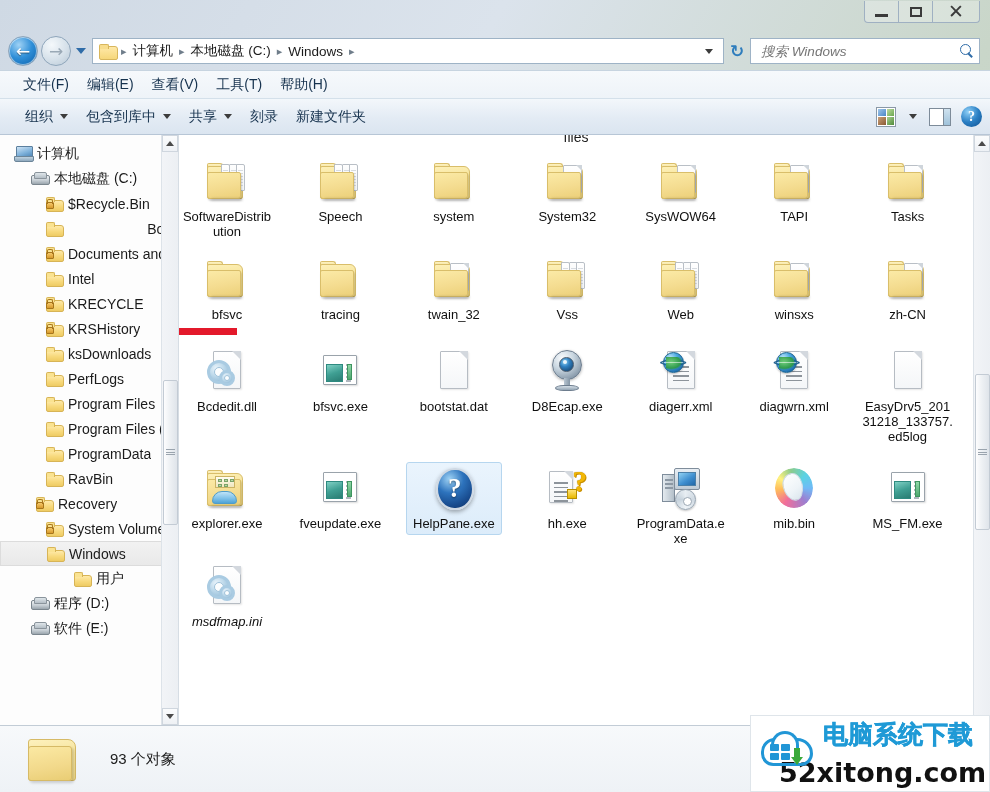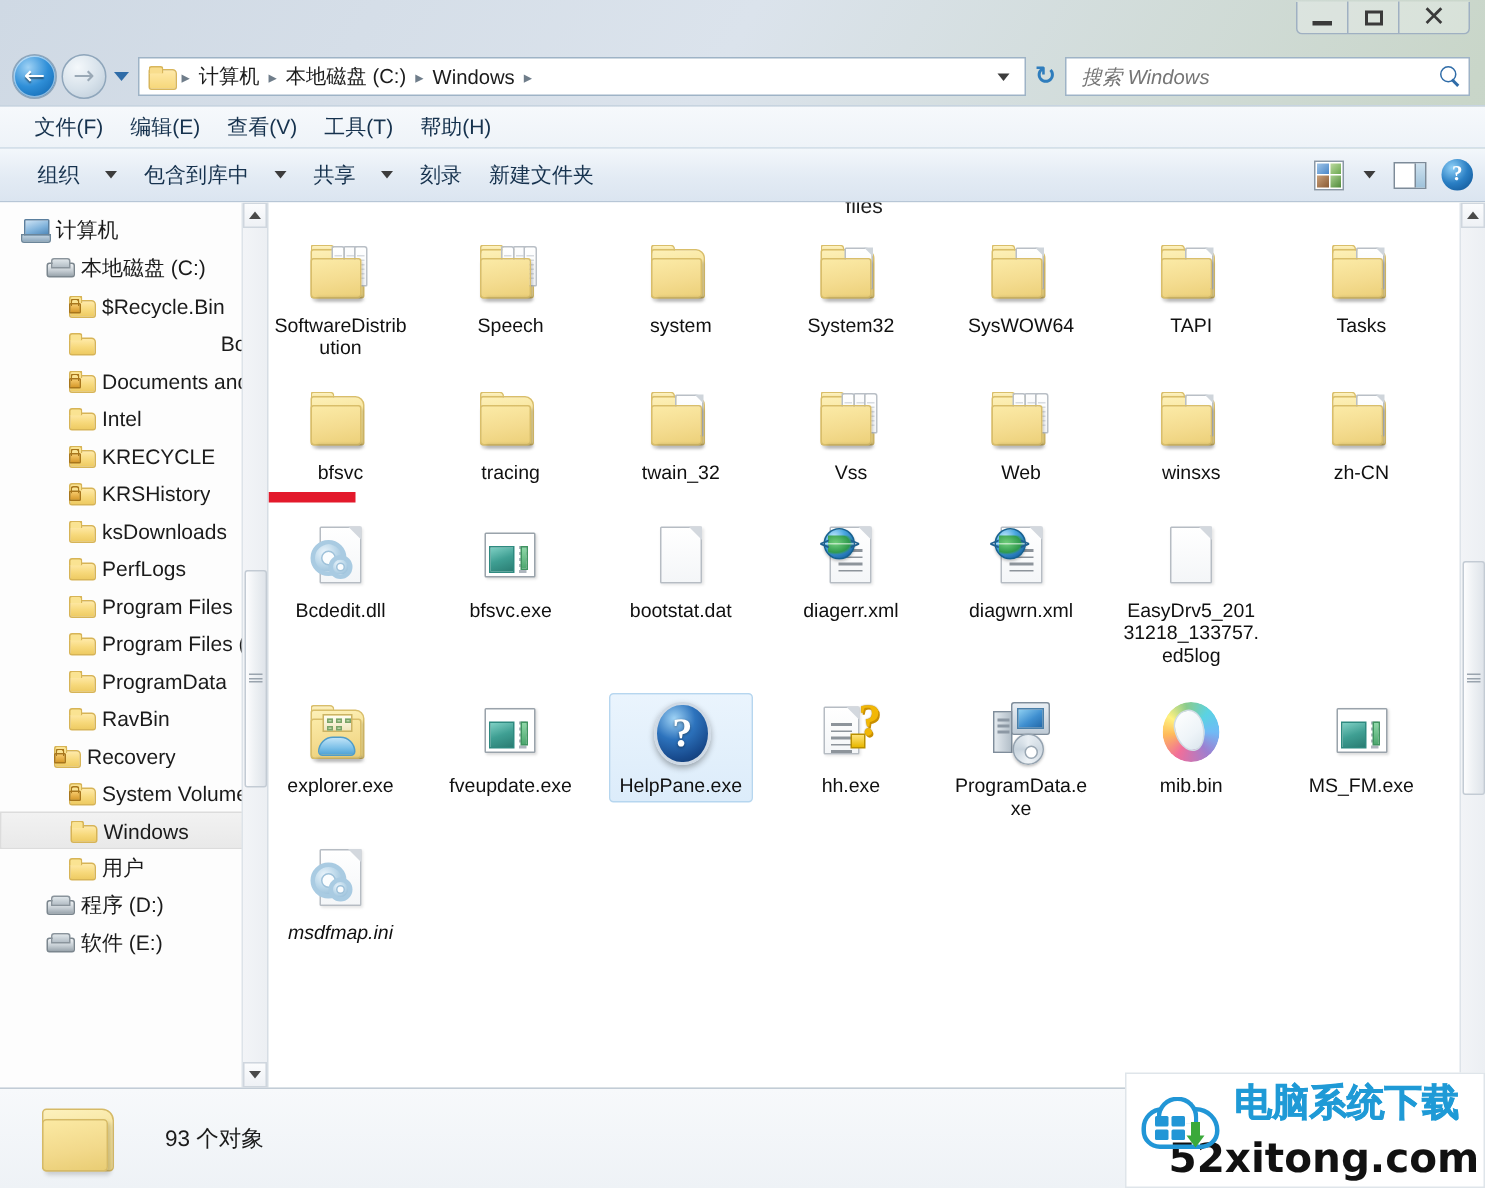--- a/index.html
+++ b/index.html
@@ -116,21 +116,21 @@
     width:0;height:0;border-left:4px solid transparent;border-right:4px solid transparent;
     border-top:5px solid #3c3c3c;
   }
   #refreshbtn {
     width: 26px; height: 26px; flex:none;
     display:flex; align-items:center; justify-content:center;
     color:#2f7dbd; font-size:17px; font-weight:bold;
     font-family:"DejaVu Sans",sans-serif;
   }
   #searchbox {
-    width: 270px; height: 26px; flex: none; margin-right: 10px;
+    width: 230px; height: 26px; flex: none; margin-right: 10px;
     background: #ffffff; border: 1px solid #9eb3c6;
     display:flex; align-items:center; padding: 0 4px 0 8px;
   }
   #searchinput {
     border: none; outline: none; flex: 1 1 auto; min-width:0;
     font-size: 13.5px; font-style: italic; color: #55626e;
     font-family: "Liberation Sans", sans-serif;
     background: transparent;
   }
   .mag {
@@ -158,21 +158,21 @@
 
   
   #toolbar {
     position: absolute; left: 0; top: 98px; width: 990px; height: 37px;
     background: linear-gradient(180deg,#f3f7fb 0%,#e3ebf4 55%,#dbe5f0 100%);
     border-top: 1px solid #d4e0ea; border-bottom: 1px solid #b7c6d6;
     display: flex; align-items: center; padding: 0 8px 0 16px;
   }
   .tbbtn {
     font-size: 14px; color: #16324e; padding: 4px 9px; cursor: default;
-    display: flex; align-items: center; gap: 16px; white-space: nowrap;
+    display: flex; align-items: center; gap: 6px; white-space: nowrap;
   }
   .tbcaret {
     width:0;height:0;border-left:4px solid transparent;border-right:4px solid transparent;
     border-top:5px solid #3c3c3c; margin-left:1px;
   }
   #tbright { margin-left: auto; display:flex; align-items:center; gap: 4px; }
   #viewicon {
     width: 20px; height: 20px; display:grid; grid-template-columns:1fr 1fr;
     grid-template-rows:1fr 1fr; gap:1px; border:1px solid #8a98a6; padding:1px;
     background:#fff;
@@ -843,21 +843,21 @@
           <div class="tnode" style="padding-left: 46px;">
             <span class="ic ic-folder locked">
               <span class="lockbadge"></span>
             </span>
             <span class="tlabel">System Volume</span>
           </div>
           <div class="tnode sel" style="padding-left: 46px;">
             <span class="ic ic-folder"></span>
             <span class="tlabel">Windows</span>
           </div>
-          <div class="tnode" style="padding-left: 46px;">
+          <div class="tnode" style="padding-left: 46px; margin-left: 28px;">
             <span class="ic ic-folder"></span>
             <span class="tlabel">用户</span>
           </div>
           <div class="tnode" style="padding-left: 30px;">
             <span class="ic ic-drive"></span>
             <span class="tlabel">程序 (D:)</span>
           </div>
           <div class="tnode" style="padding-left: 30px;">
             <span class="ic ic-drive"></span>
             <span class="tlabel">软件 (E:)</span>
@@ -1110,20 +1110,33 @@
                 </div>
               </div>
               <div class="cell">
                 <div class="cellbox">
                   <div class="bigicon">
                     <span class="doc-base">
                       <span class="doc-fold"></span>
                     </span>
                   </div>
                   <div class="label">bootstat.dat</div>
+                </div>
+              </div>
+              <div class="cell">
+                <div class="cellbox">
+                  <div class="bigicon">
+                    <span class="cam">
+                      <span class="cam-body"></span>
+                      <span class="cam-lens"></span>
+                      <span class="cam-neck"></span>
+                      <span class="cam-base"></span>
+                    </span>
+                  </div>
+                  <div class="label">D8Ecap.exe</div>
                 </div>
               </div>
               <div class="cell">
                 <div class="cellbox">
                   <div class="bigicon">
                     <span class="doc-base">
                       <span class="doc-fold"></span>
                       <span class="doc-lines">
                         <i></i>
                         <i></i>

